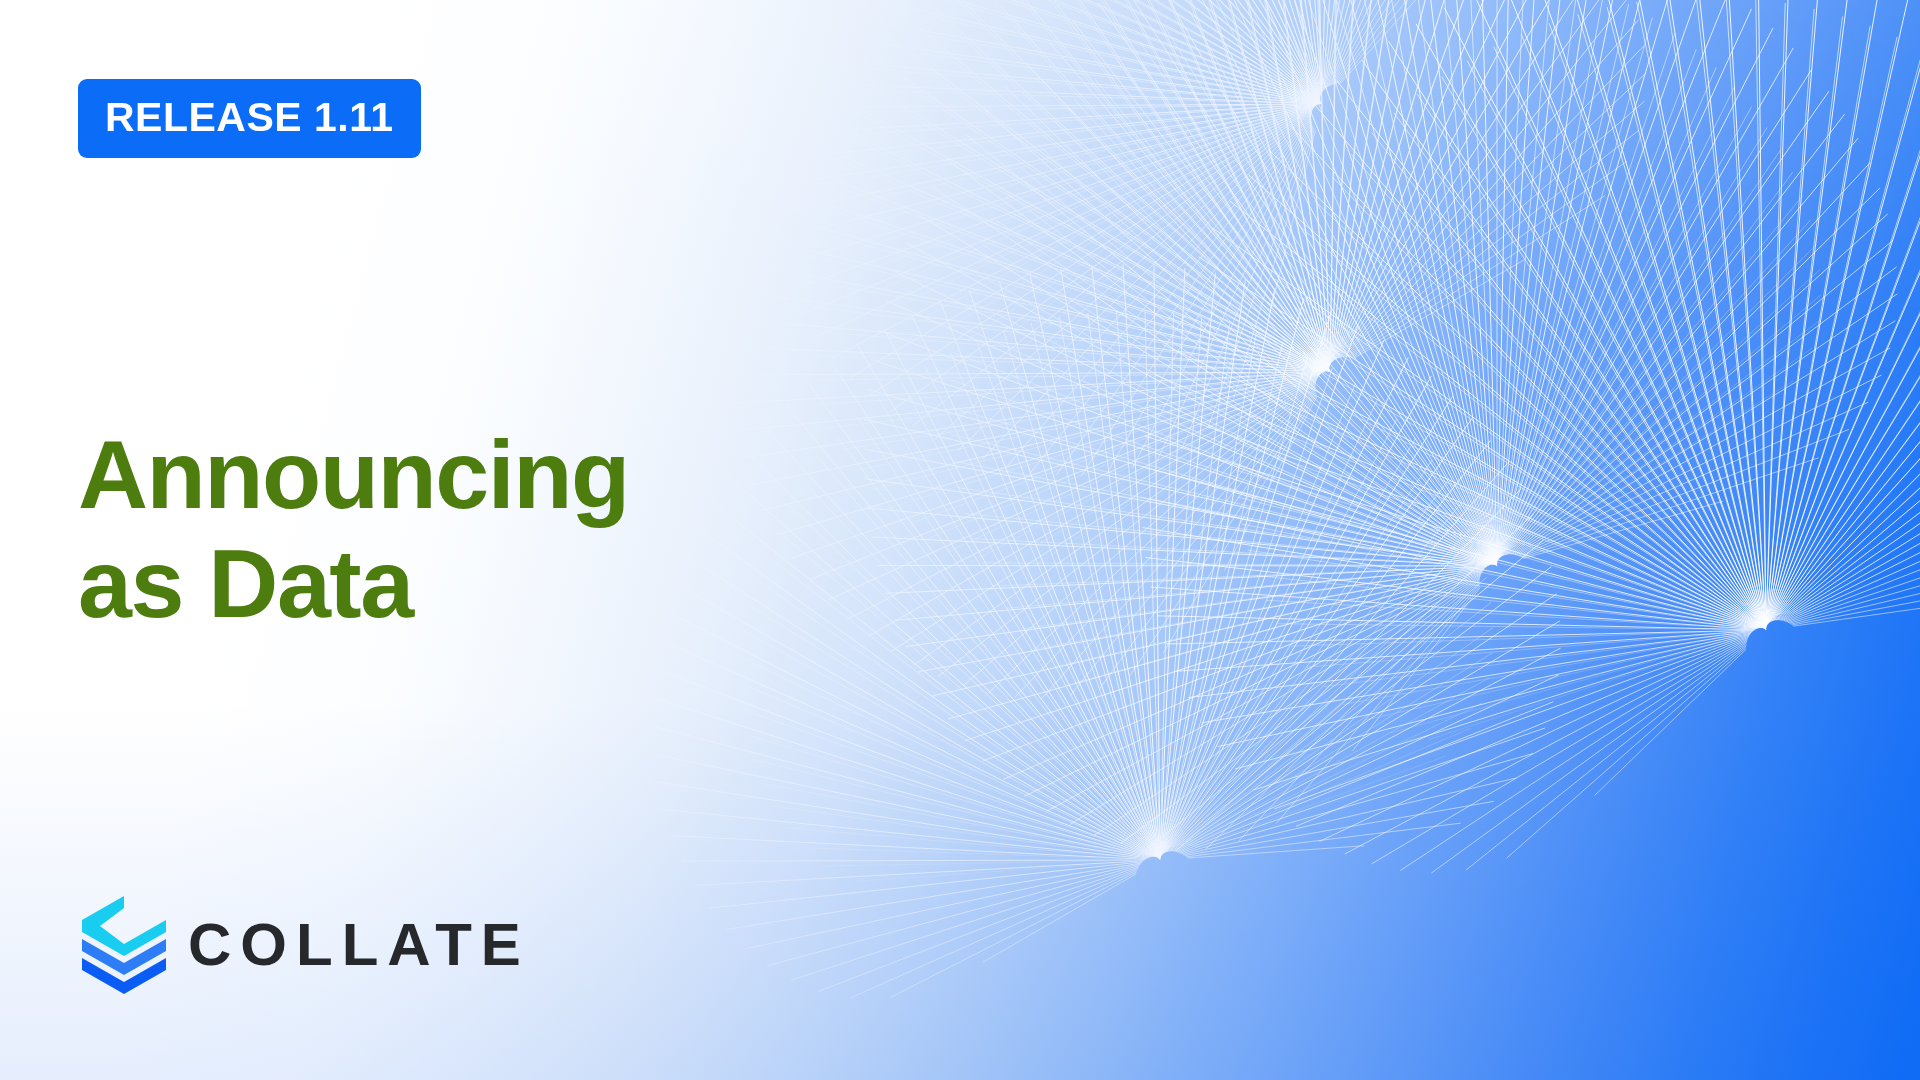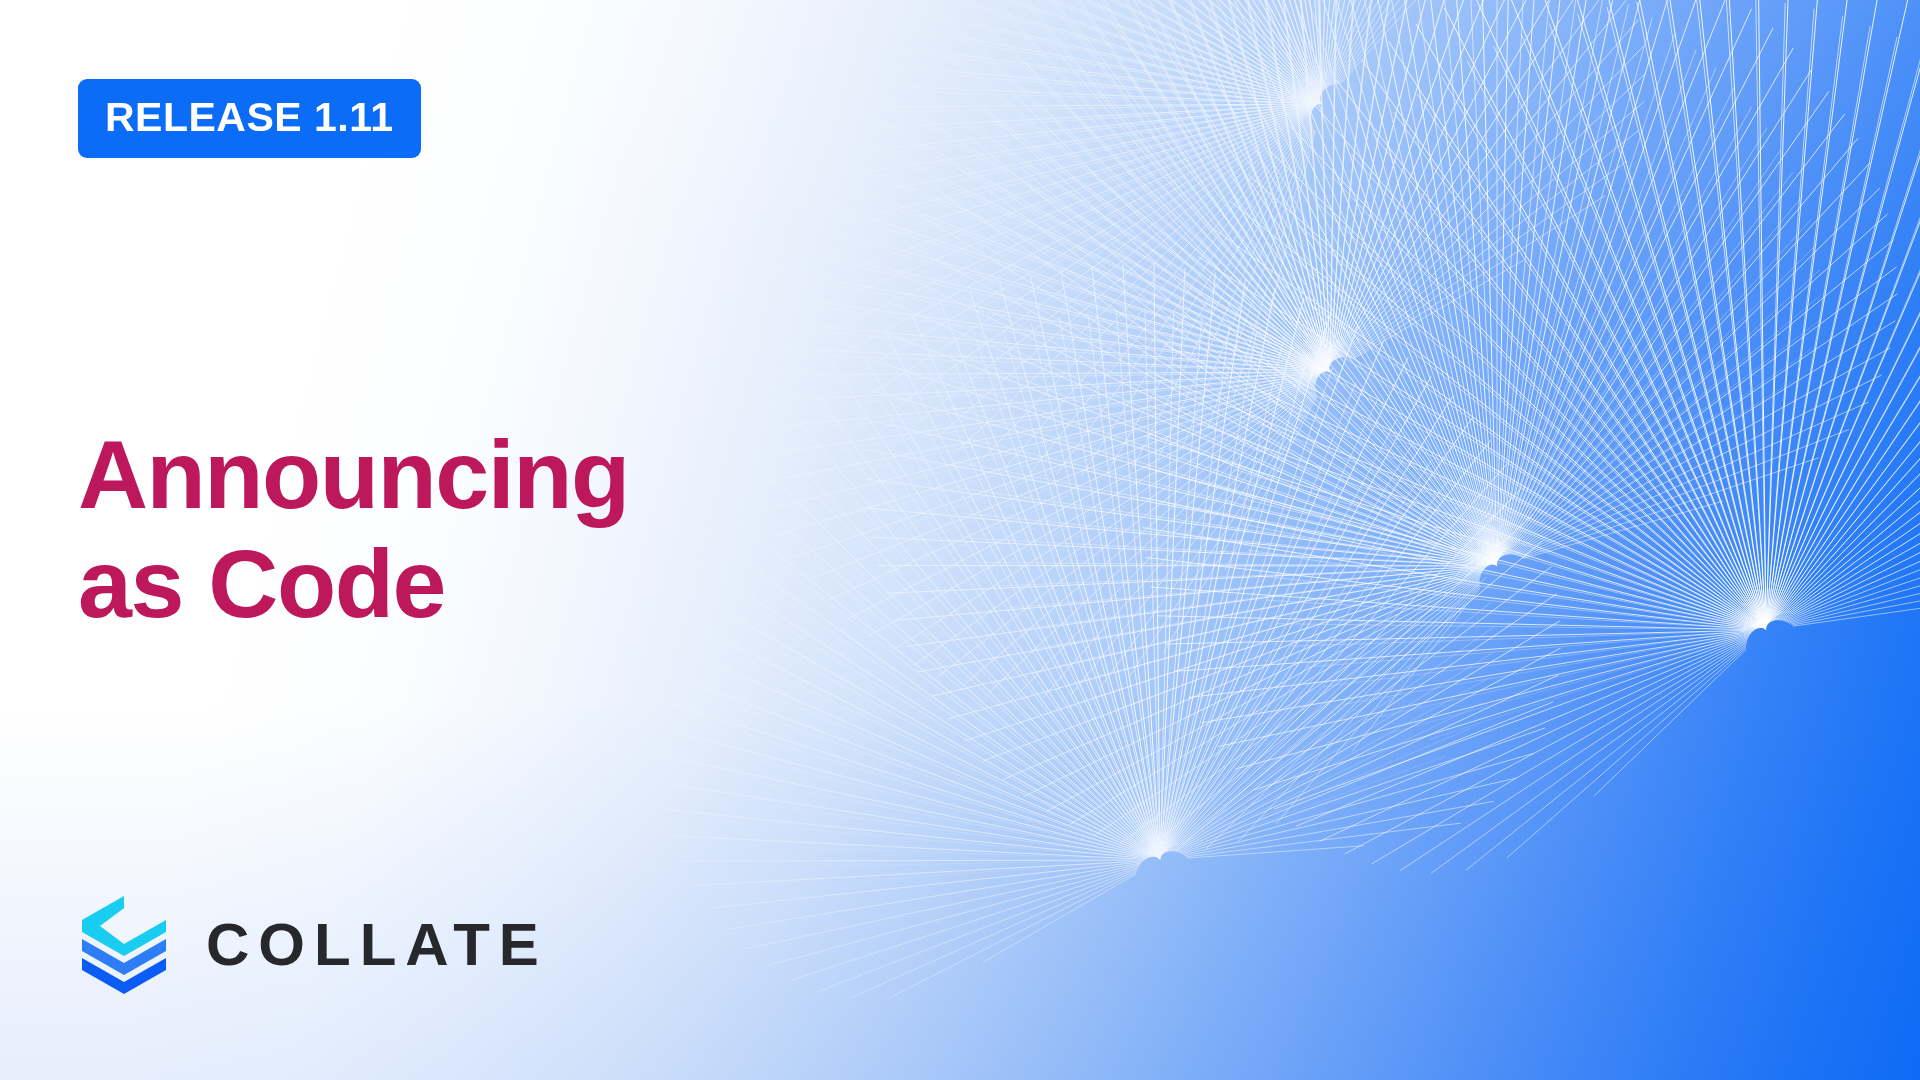--- a/index.html
+++ b/index.html
@@ -93,39 +93,39 @@
     letter-spacing: 0.5px;
     line-height: 1;
     white-space: nowrap;
   }
 
   .headline {
     position: absolute;
     left: 78px;
     top: 356px;
     width: 760px;
-    color: #be185d;
+    color: #4d7c0f;
     font-size: 97px;
     font-weight: bold;
     line-height: 1.12;
     letter-spacing: -1.5px;
   }
   .headline .hl-line {
     display: block;
     white-space: nowrap;
   }
 
   
   .logo {
     position: absolute;
     left: 78px;
     top: 892px;
     display: flex;
     align-items: center;
-    gap: 36px;
+    gap: 18px;
   }
   .logo-mark {
     width: 92px;
     height: 106px;
     flex: none;
   }
   .logo-wordmark {
     color: #26282C;
     font-size: 60px;
     font-weight: bold;
@@ -871,21 +871,21 @@
   </div>
 
   <div class="bg-gradient-v"></div>
 
   <div class="content">
 
     <div class="release-badge">RELEASE 1.11</div>
 
     <h1 class="headline">
       <span class="hl-line">Announcing</span>
-      <span class="hl-line">as Code</span>
+      <span class="hl-line">as Data</span>
     </h1>
 
     <div class="logo">
       <svg class="logo-mark" viewBox="0 0 92 106">
 
         <path d="M4 66 L46 90 L88 66 L88 78 L46 102 L4 78 Z" fill="#0B5CF5"></path>
 
         <path d="M4 47 L46 71 L88 47 L88 59 L46 83 L4 59 Z" fill="#2D7DF6"></path>
 
         <path d="M46 4 L4 28 L4 40 L46 64 L88 40 L88 28 L46 52 L22 34 L46 16 Z" fill="#18CDF0"></path>

